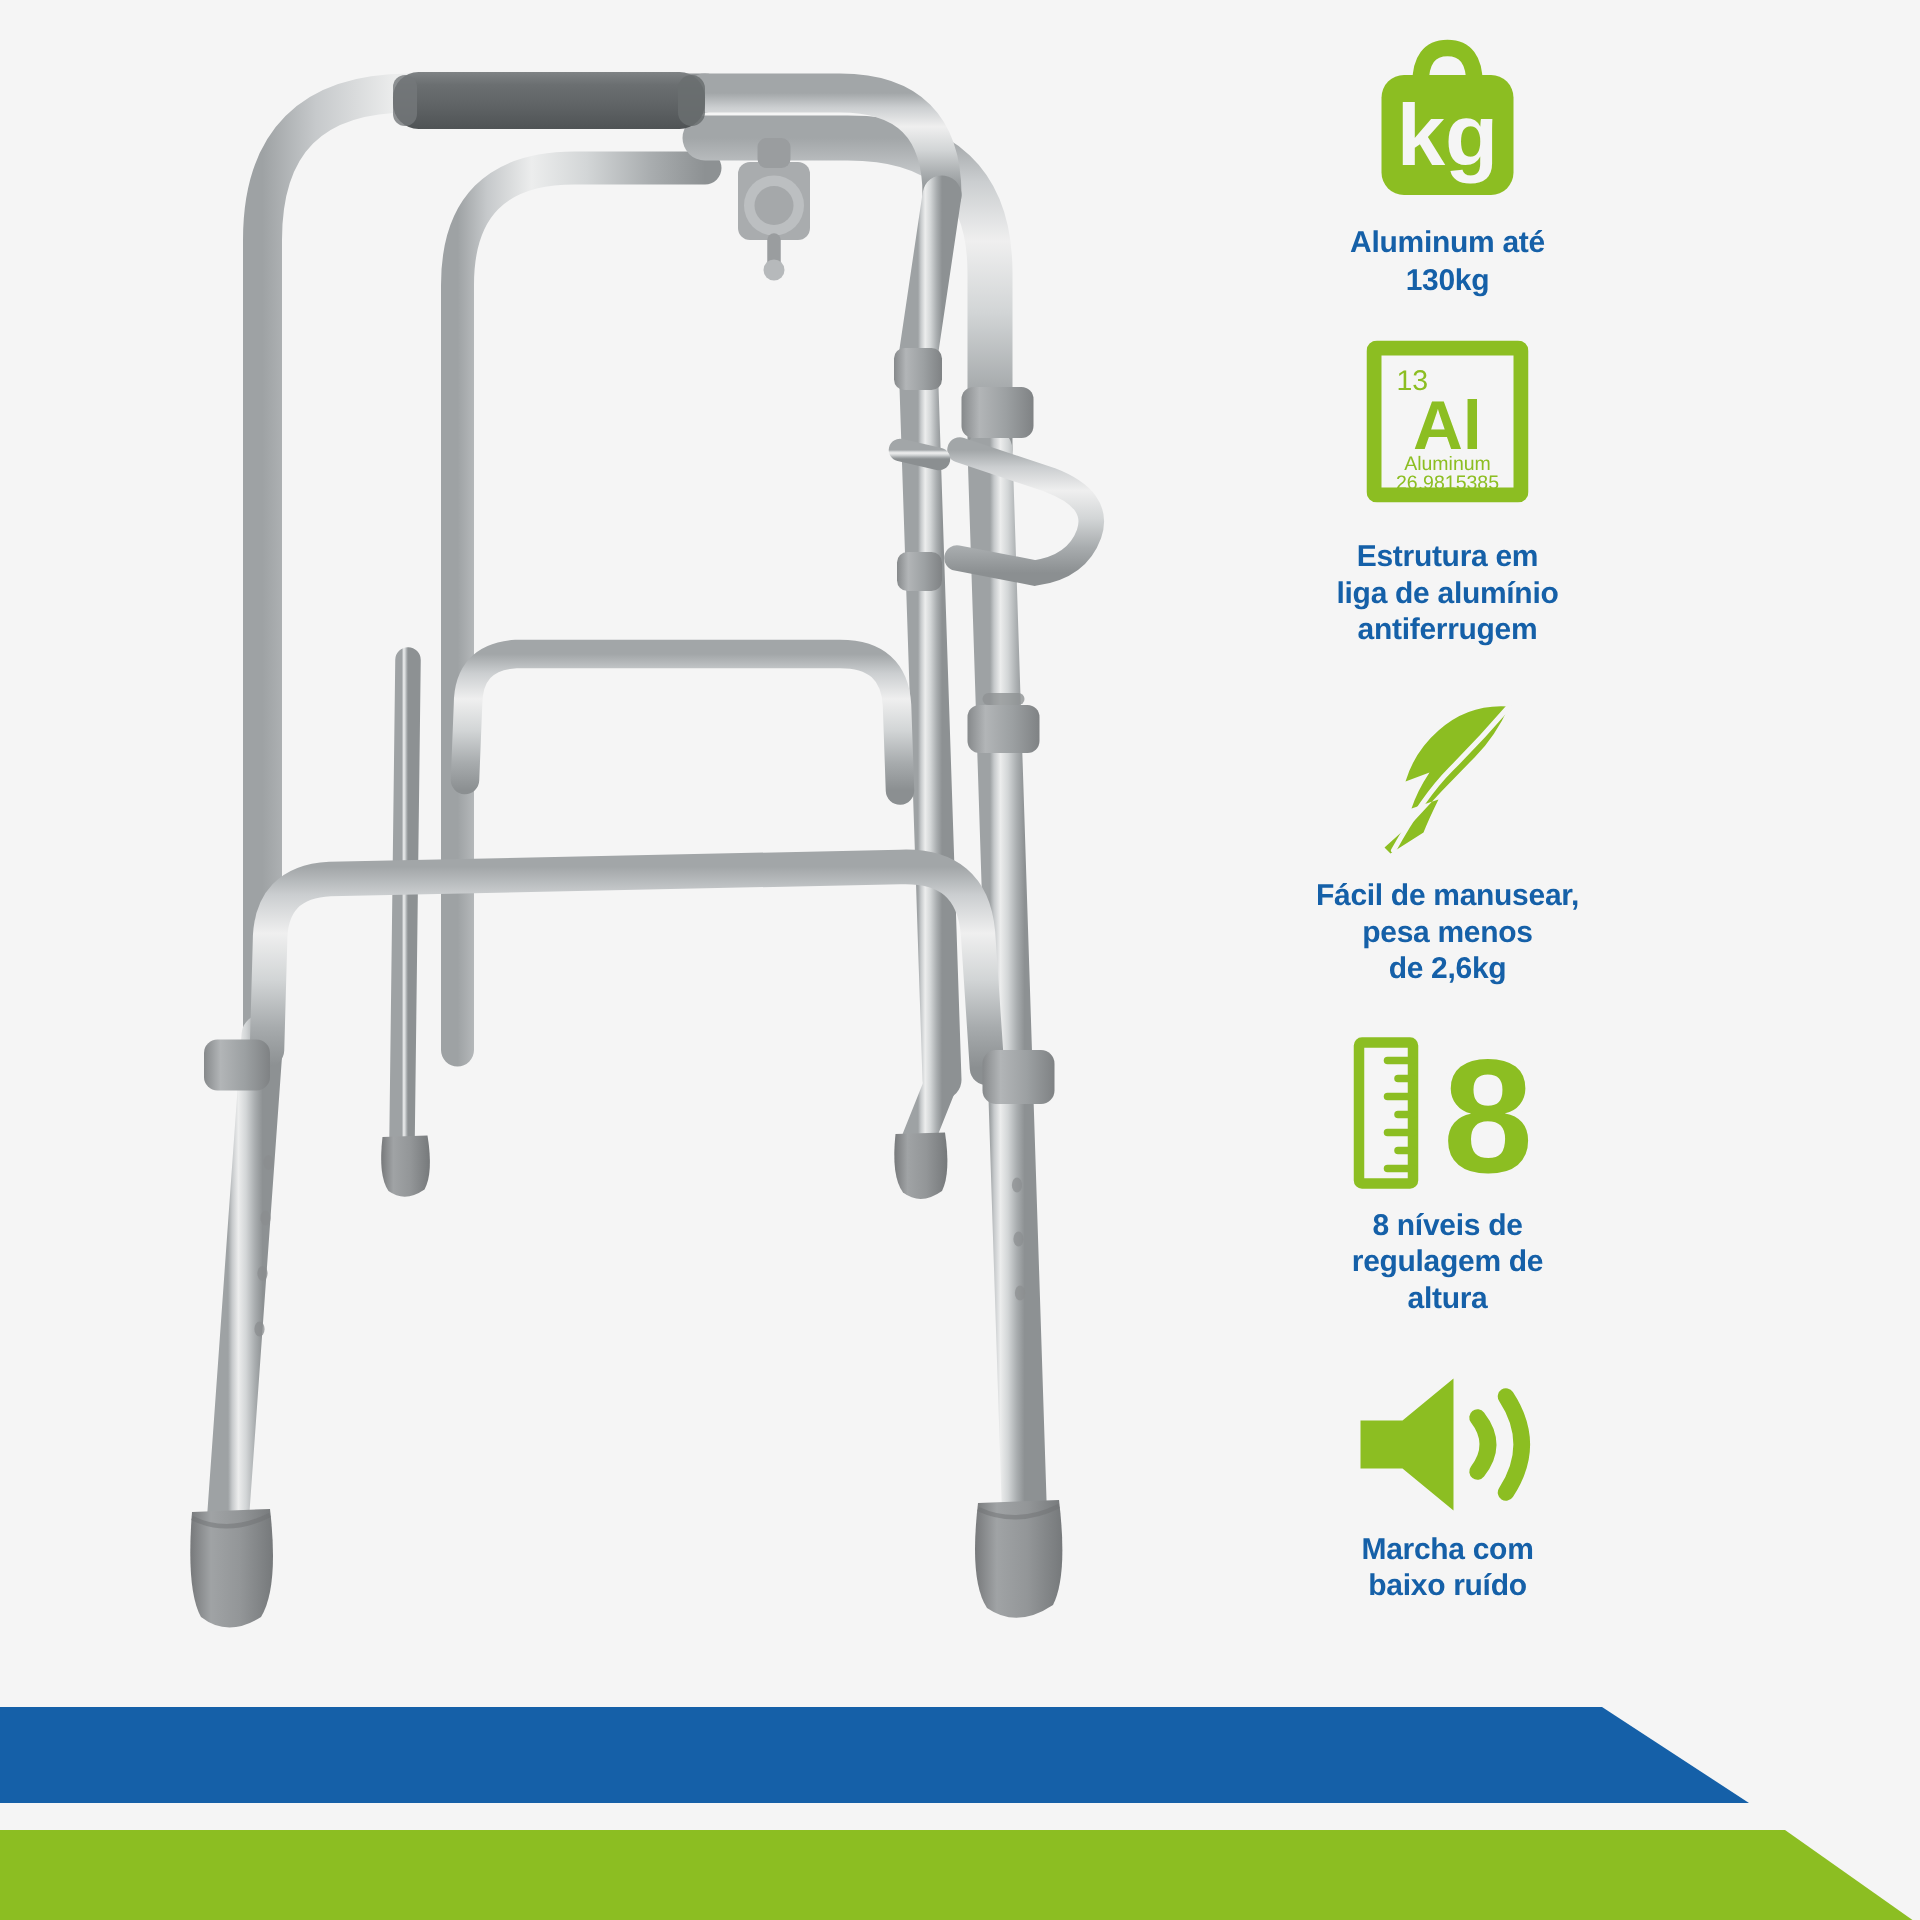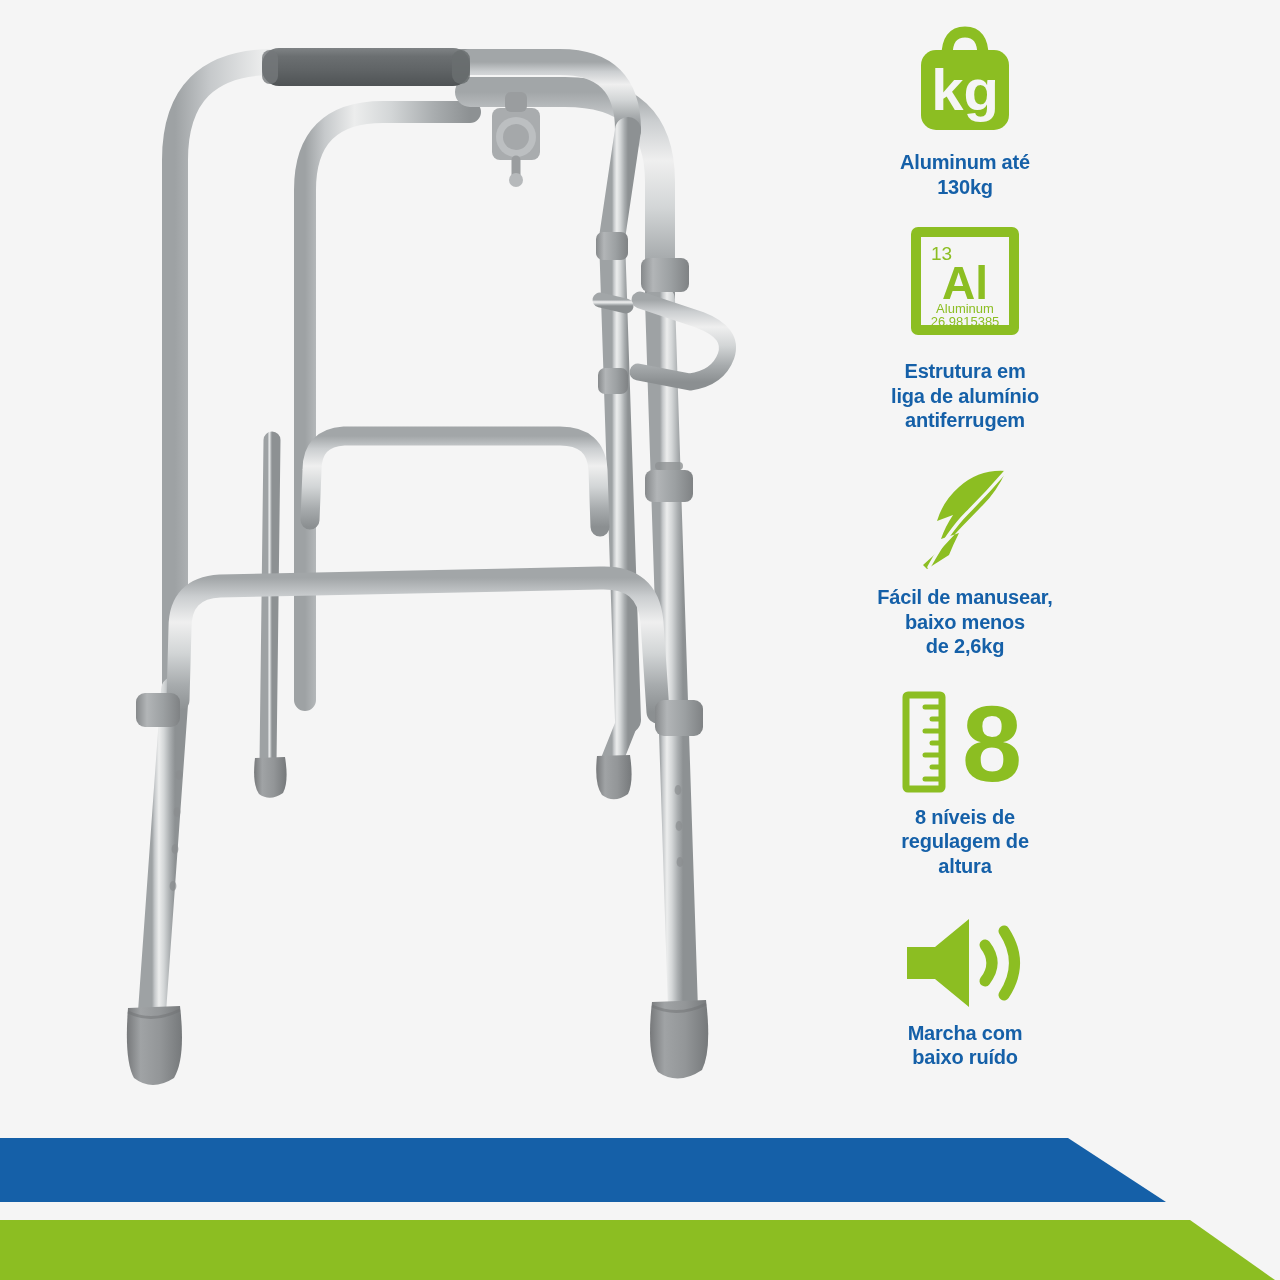--- a/index.html
+++ b/index.html
@@ -220,21 +220,21 @@
                    Q44 82 40 92
                    L18 106
                    L14 102
                    L34 84
                    Q54 62 74 42
                    Q88 28 97 8 Z" fill="#8cbe22"></path>
           <path d="M97 8 Q78 30 58 50 Q40 68 20 104" fill="none" stroke="#f5f5f5" stroke-width="3.4" stroke-linecap="round"></path>
         </svg>
       </div>
       <div class="feature-text" style="white-space: pre-line;">Fácil de manusear,
-baixo menos
+pesa menos
 de 2,6kg</div>
     </div>
 
     <div class="feature f4">
       <div class="feature-icon">
         <svg width="130" height="106" viewBox="0 0 130 106">
           <rect x="6" y="6" width="36" height="94" rx="2" fill="none" stroke="#8cbe22" stroke-width="7"></rect>
           <g stroke="#8cbe22" stroke-width="5" stroke-linecap="round">
             <line x1="42" y1="18" x2="25" y2="18"></line>
             <line x1="42" y1="30" x2="32" y2="30"></line>

